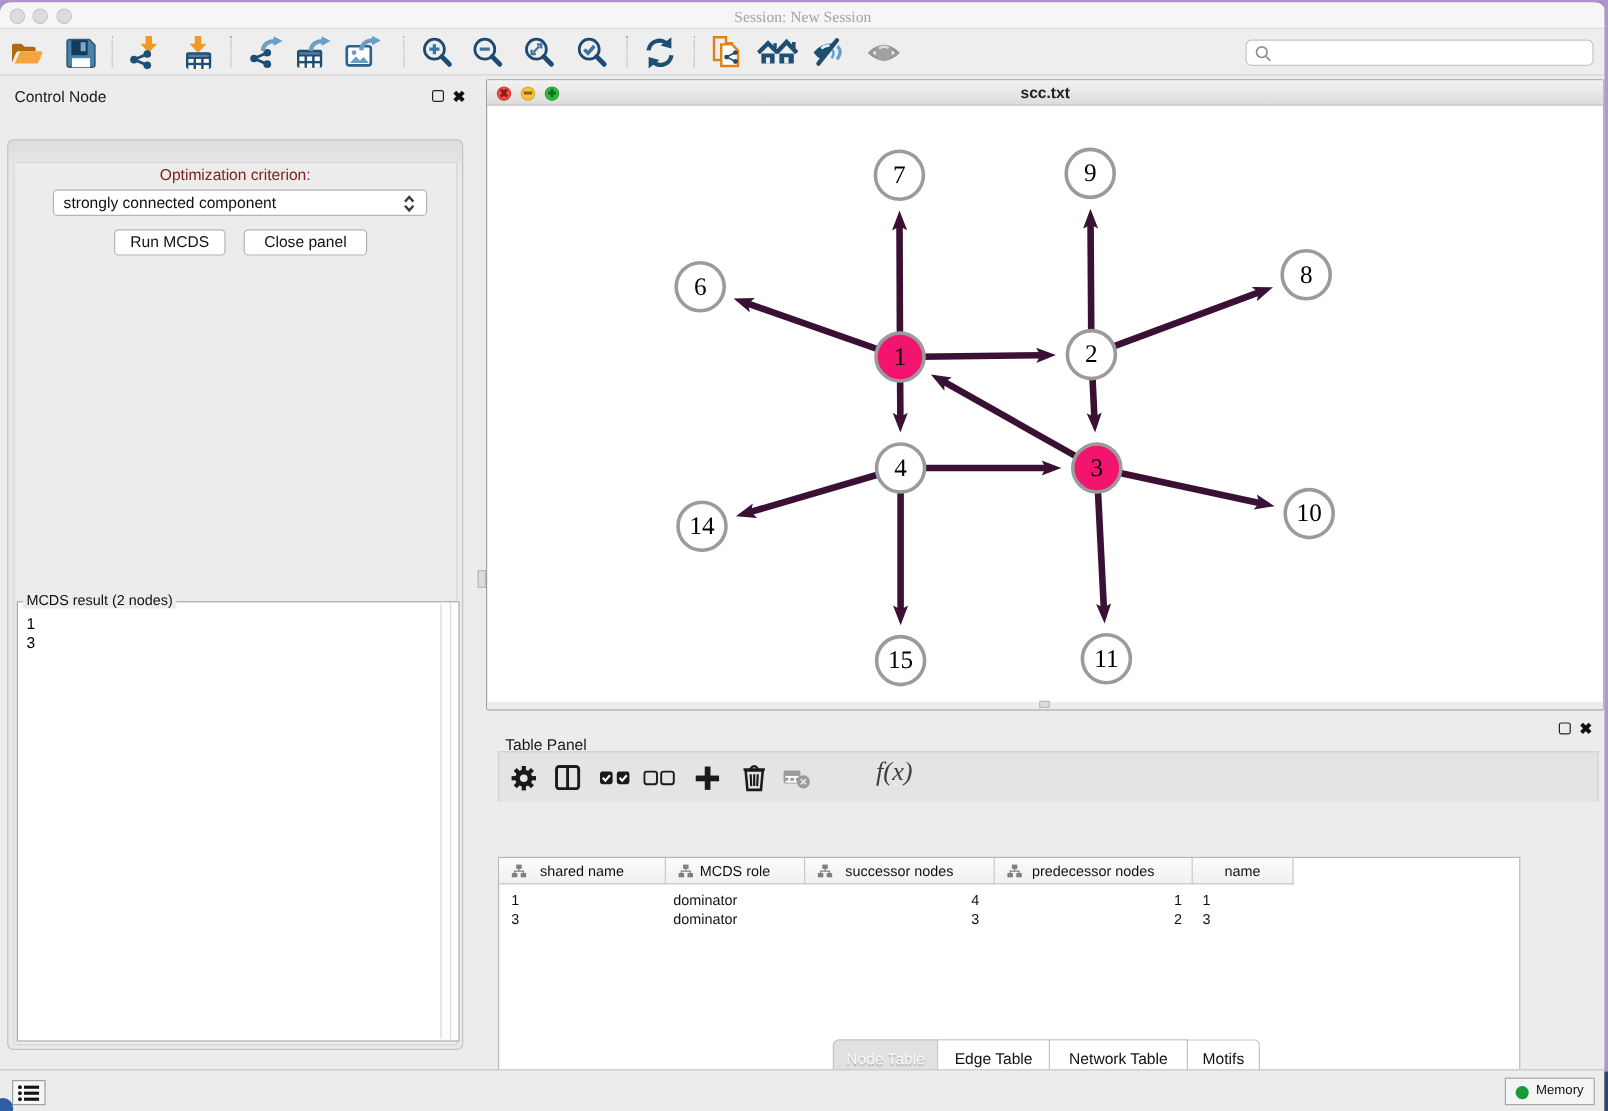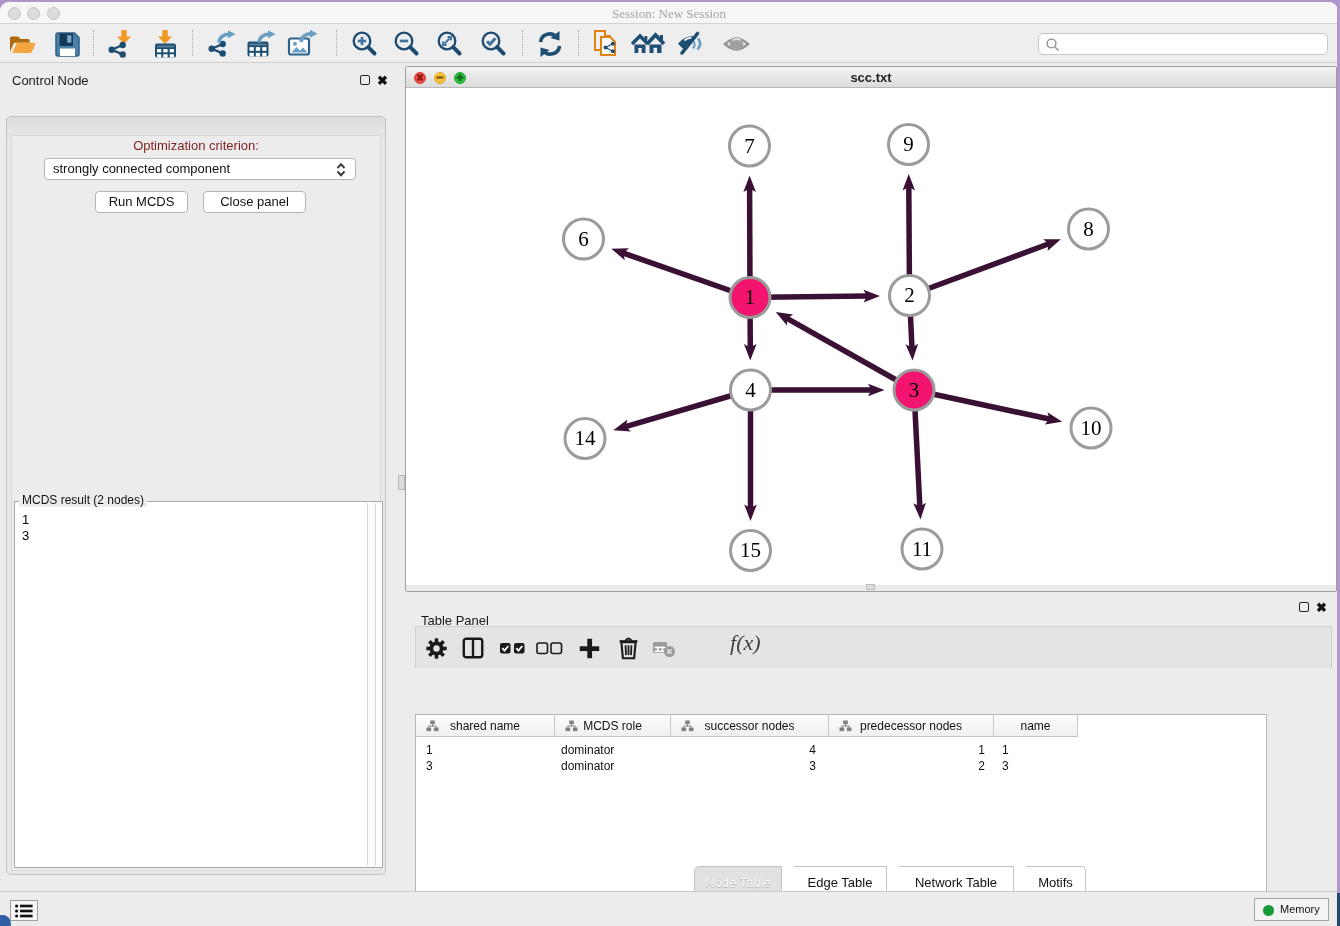--- a/index.html
+++ b/index.html
@@ -70,21 +70,21 @@
 #tp-title { position:absolute; left:421px; top:599px; font-size:13px; color:#1a1a1a;margin-top:12px; }
 #tp-toolbar { position:absolute; left:415px; top:624px; width:917px; height:42px;
   background:#e4e4e4; border:1px solid #d0d0d0; border-bottom:none; }
 #tp-table { position:absolute; left:415px; top:670px; width:852px; height:181px;
   background:#fff; border:1px solid #b7b7b7;margin-top:42px; }
 #tp-header { position:absolute; left:0; top:0; height:22px; width:662px;
   background:linear-gradient(#fcfcfc,#f0f0f0); border-bottom:1px solid #c2c2c2; }
 .th { position:absolute; top:0; height:22px; border-right:1px solid #c9c9c9;
   font-size:12px; color:#111; text-align:center; line-height:22px; }
 .td { position:absolute; font-size:12px; color:#111; }
-#tp-tabs { position:absolute; top:866px; display:flex; font-size:13px; height:32px;gap:12px; }
+#tp-tabs { position:absolute; top:866px; display:flex; font-size:13px; height:32px; }
 
 #statusbar { position:absolute; left:0; top:889px; width:100%; height:35px;
   background:#ececec; border-top:1px solid #c9c9c9; }
 #listbtn { position:absolute; left:10px; top:8px; width:28px; height:21px;
   background:#f6f6f6; border:1px solid #9f9f9f; }
 #membtn { position:absolute; right:9px; top:6px; width:75px; height:23px;
   background:#f4f4f4; border:1px solid #a7a7a7; font-size:11px; color:#111;
   line-height:21px; text-align:left; padding-left:25px; }
 #memdot { position:absolute; left:8px; top:5.5px; width:11px; height:11px;
   border-radius:50%; background:#189a38; }

